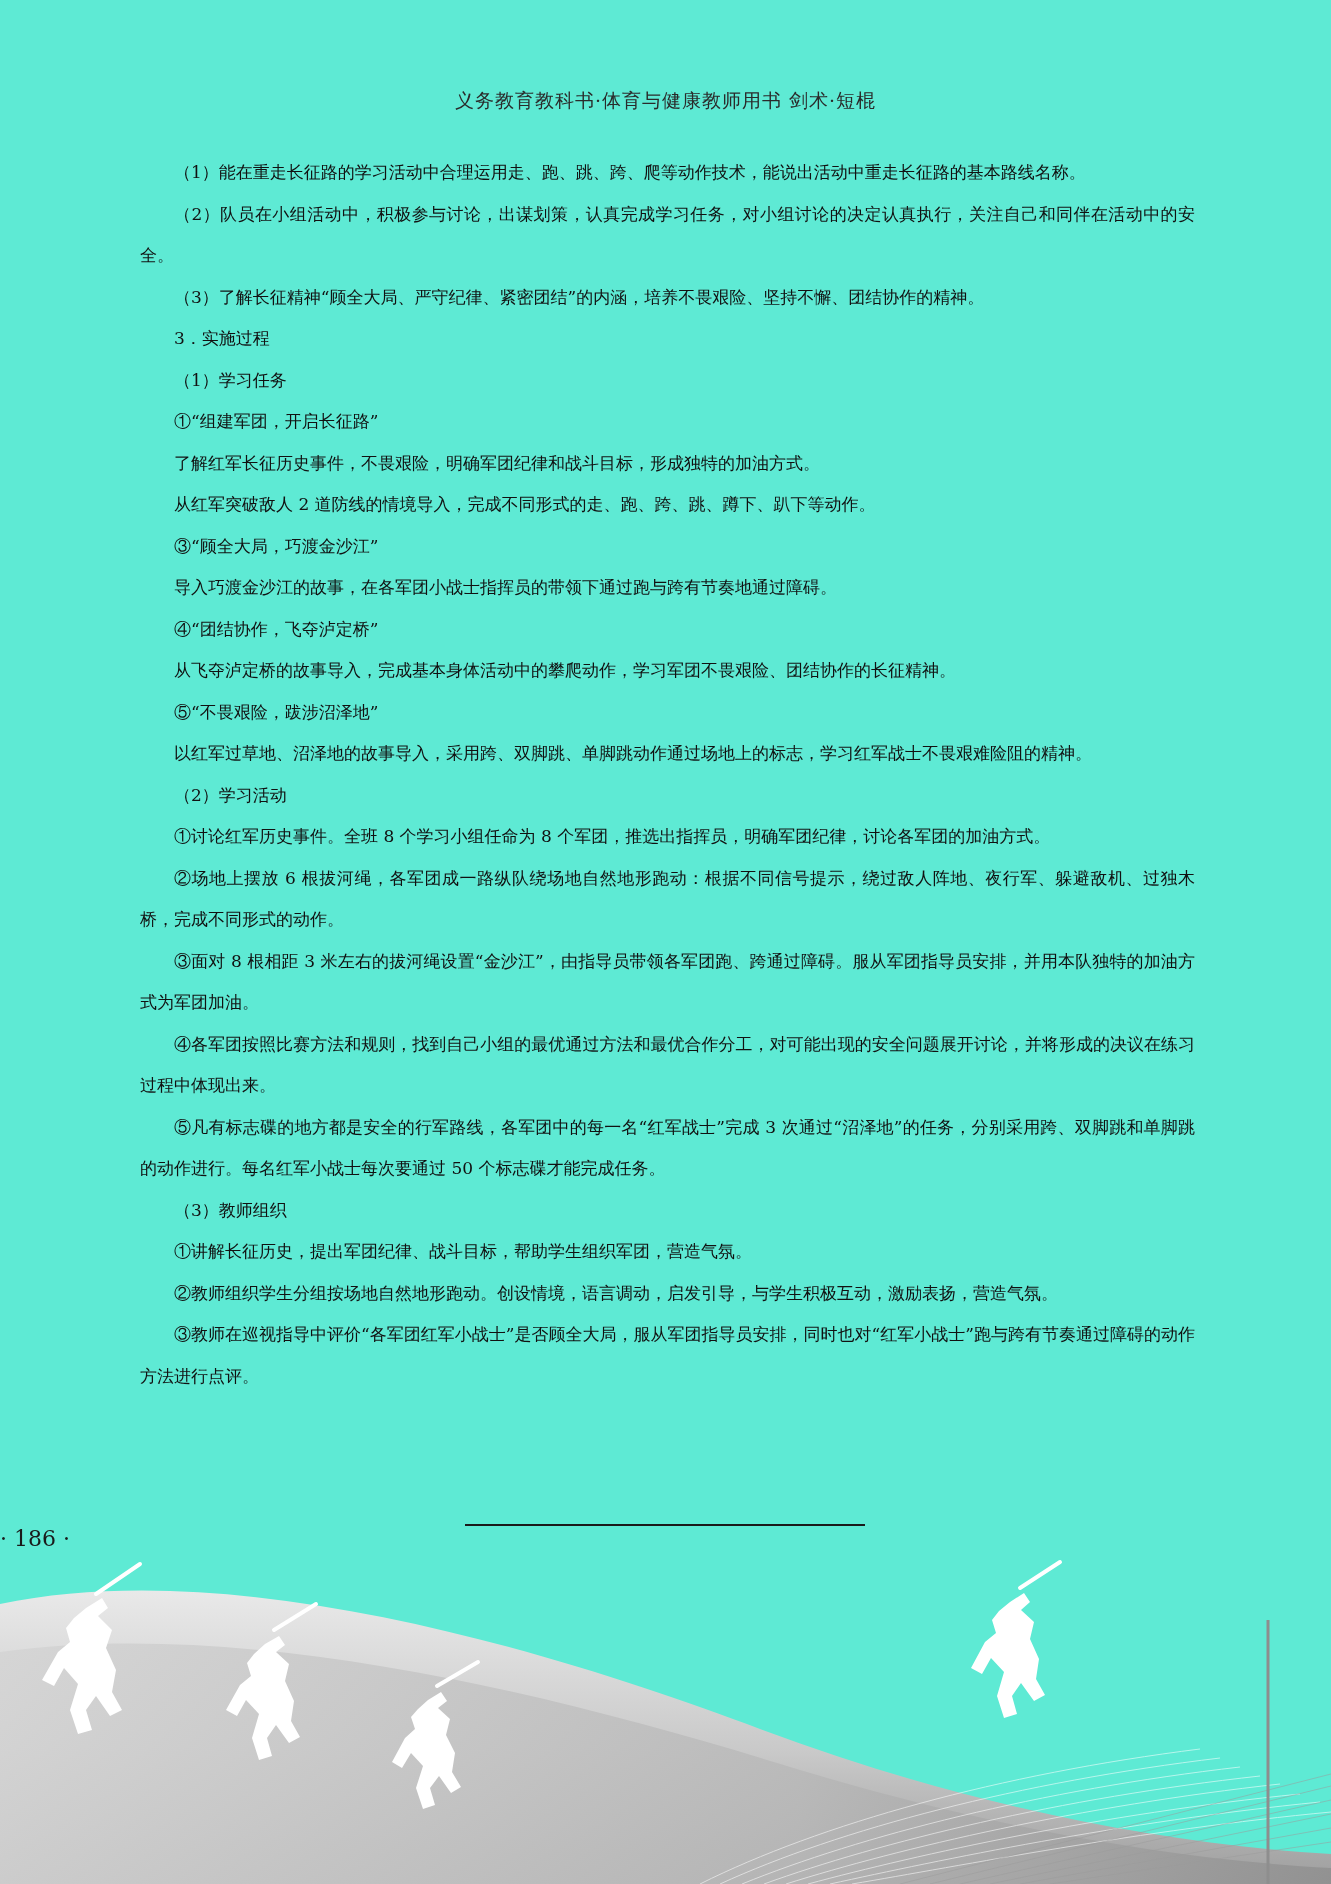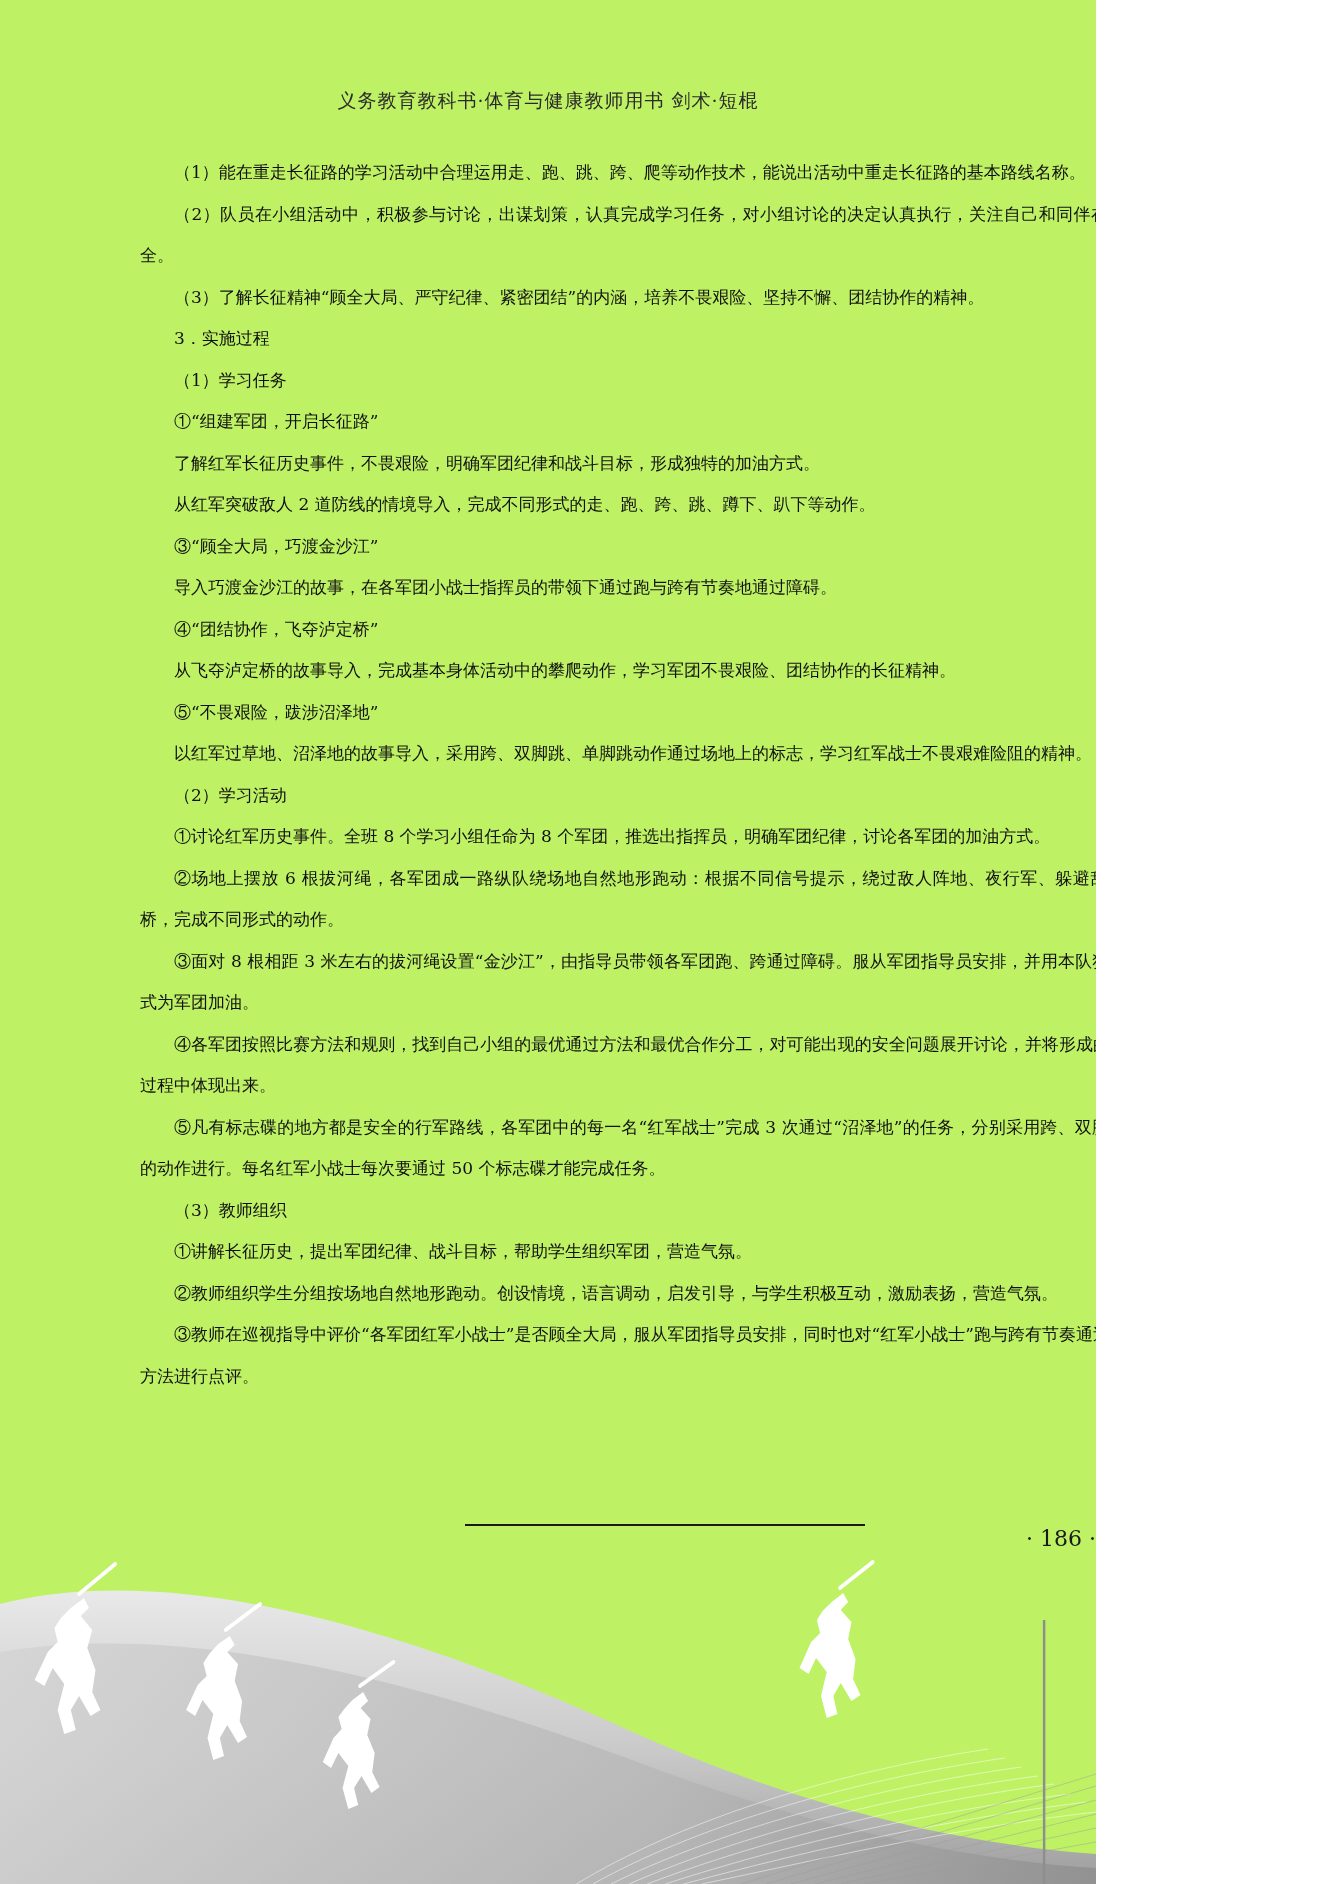--- a/index.html
+++ b/index.html
@@ -2,23 +2,23 @@
 <html><head>
 <meta charset="utf-8">
 <style>
   html, body {
     margin: 0;
     padding: 0;
     background: #ffffff;
   }
   .page {
     position: relative;
-    width: 1096px;
+    width: 1331px;
     height: 1884px;
-    background: #bef264;
+    background: #5eead4;
     overflow: hidden;
     font-family: "DejaVu Serif", "Liberation Serif", serif;
     color: #1a1a1a;
   }
   .header {
     position: absolute;
     top: 88px;
     left: 0;
     width: 100%;
     text-align: center;
@@ -40,21 +40,21 @@
   }
   .body-text p {
     margin: 0;
     text-indent: 2em;
   }
   .footer-num {
     position: absolute;
     bottom: 333px;
     left: 0;
     width: 100%;
-    text-align: right;
+    text-align: left;
     font-size: 22px;
     color: #1a1a1a;
   }
   .rule {
     position: absolute;
     bottom: 358px;
     left: 465px;
     width: 400px;
     height: 2px;
     background: #1a1a1a;

